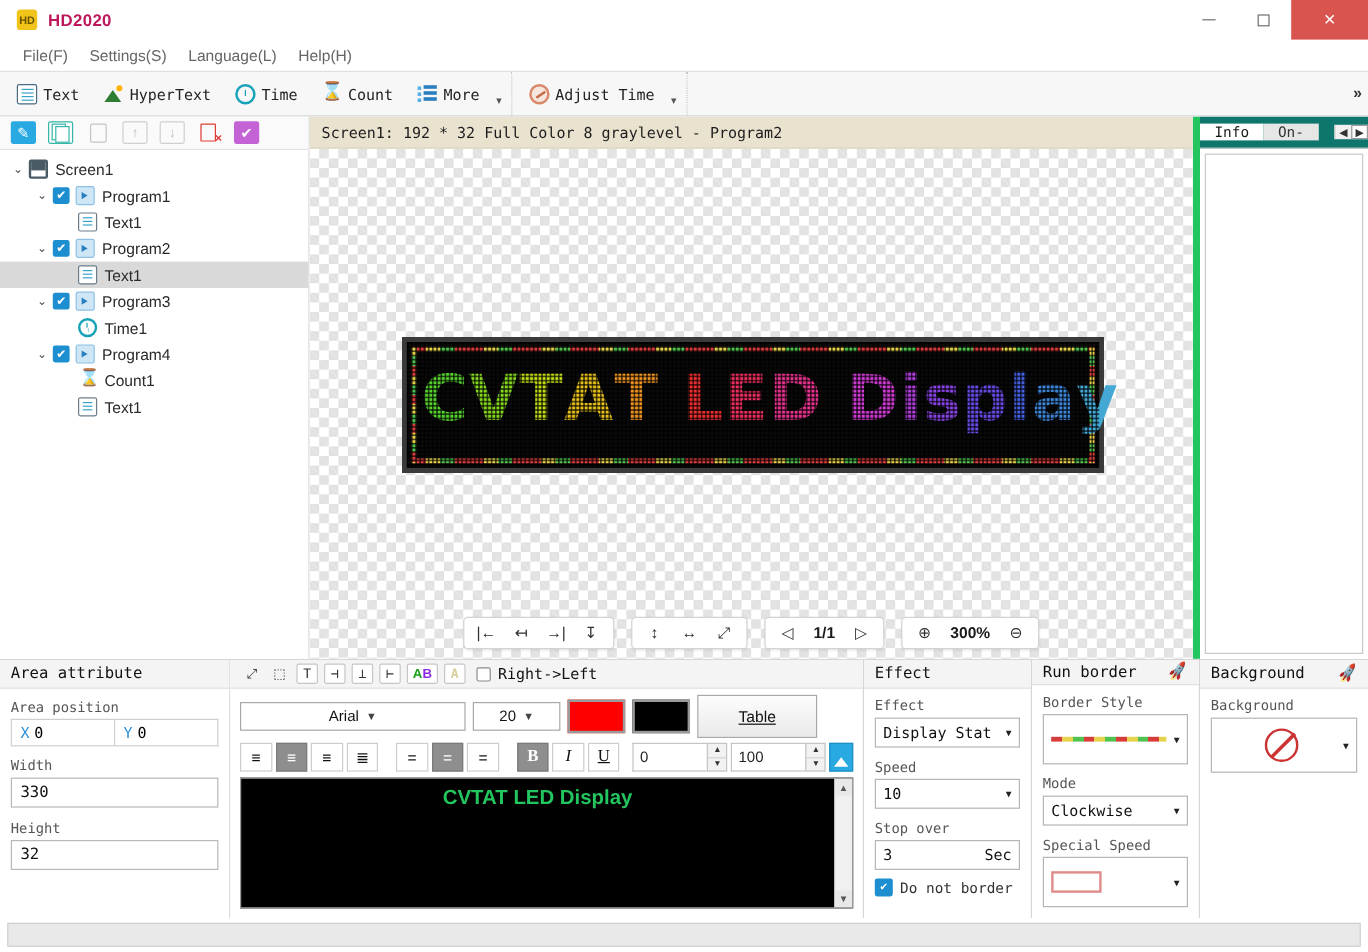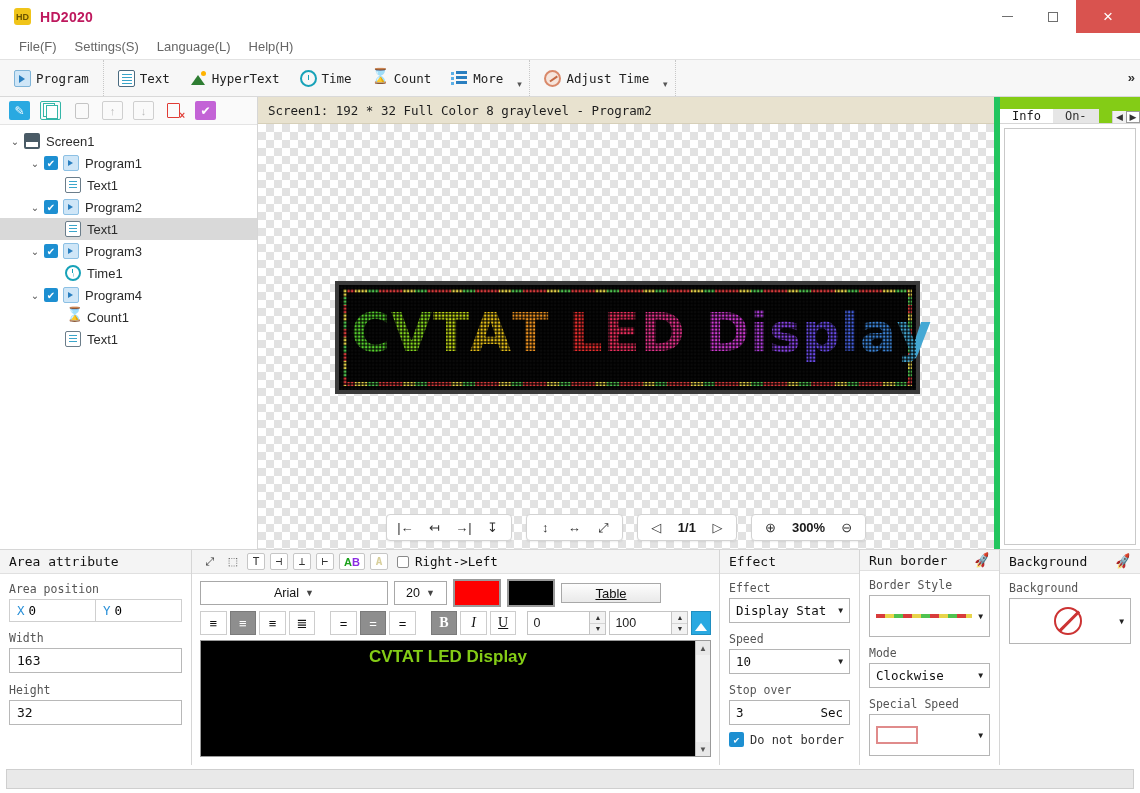--- a/index.html
+++ b/index.html
@@ -179,21 +179,21 @@
   }
   .ctgroup{ background:#fff; border:1px solid #d3d3d3; border-radius:4px; height:27px;
             display:flex; align-items:center; padding:0 4px; pointer-events:auto;
             box-shadow:0 1px 2px rgba(0,0,0,.07);}
   .ctbtn{ width:29px;height:25px;display:flex;align-items:center;justify-content:center;
           font-size:13px;color:#303030; }
   .ctlabel{ font-size:13px;font-weight:bold;color:#1a1a1a;padding:0 7px; }
 
   
   #info-panel{ width:140px; display:flex; flex-direction:column; background:#fff; }
-  #info-tabs{ height:27px; display:flex; align-items:flex-end; background:#84cc16;
+  #info-tabs{ height:27px; display:flex; align-items:center; background:#0f766e;
               border-bottom:1px solid #d6d6d6; }
   .itab{ flex:0 0 auto; padding:0 12px; display:flex;align-items:center;justify-content:center;
          font-family:"DejaVu Sans Mono", monospace; font-size:12px; color:#1a1a1a; background:#fff;}
   .itab.inactive{ background:#e6e6e6; color:#333; }
   .itab-arrows{ margin-left:auto; display:flex; }
   .iarrow{ width:14px;display:flex;align-items:center;justify-content:center;font-size:9px;
            background:#f0f0f0;border-left:1px solid #d0d0d0;color:#333;}
   .iarrow.right{ background:#fff; border:1px solid #9a9a9a; }
   #info-body{ flex:1; margin:4px; border:1px solid #c9c9c9; background:#fff; }
 
@@ -228,42 +228,42 @@
   .tb-ab i{ font-style:normal; }
   .chkbox{ width:12px;height:12px;border:1px solid #8a8a8a;border-radius:2px;background:#fff;
            display:inline-block;margin-right:6px;vertical-align:-2px;}
   .rl-label{ font-family:"DejaVu Sans Mono",monospace;font-size:12.5px;color:#111; }
 
   #te-toolbar2{ padding:5px 8px 4px 8px; display:flex; gap:6px; align-items:center; }
   .sel{ height:24px;border:1px solid #a8a8a8;background:#fff;display:flex;align-items:center;
         padding:0 6px;font-size:12.5px;color:#111;justify-content:center;}
   .sel .cv{ color:#444;font-size:9px;margin-left:6px; }
   .swatch{ width:48px;height:28px;border:2px solid #9a9a9a; }
-  .tablebtn{ height:20px;min-width:100px;border:1px solid #a8a8a8;
+  .tablebtn{ height:36px;min-width:100px;border:1px solid #a8a8a8;
              background:linear-gradient(#fdfdfd,#e9e9e9);display:flex;align-items:center;
              justify-content:center;font-size:13px;color:#111;text-decoration:underline;}
   #te-toolbar3{ padding:0 8px 5px 8px; display:flex; gap:3px; align-items:center; }
   .tbtn{ width:27px;height:24px;border:1px solid #cdcdcd;background:#fff;display:flex;
          align-items:center;justify-content:center;font-size:13px;color:#111;}
   .tbtn.on{ background:#8e8e8e;color:#fff;border-color:#7b7b7b; }
   .tbtn b,.tbtn i,.tbtn u{ font-family:"Liberation Serif",serif; font-size:14px; }
   .spin{ display:flex; height:24px; }
   .spin .val{ width:62px;border:1px solid #c4c4c4;border-right:none;background:#fff;
               display:flex;align-items:center;padding-left:5px;font-size:12.5px;color:#222;}
   .spin .arrows{ width:17px;border:1px solid #c4c4c4;display:flex;flex-direction:column;
                  background:#f2f2f2;}
   .spin .arrows div{ flex:1;display:flex;align-items:center;justify-content:center;font-size:7px;color:#333;}
   .spin .arrows div:first-child{ border-bottom:1px solid #d4d4d4; }
   .imgbtn{ width:20px;height:24px;background:#29a9e1;border:1px solid #1f8ec0;position:relative;}
   .imgbtn:after{content:"";position:absolute;left:3px;bottom:3px;border-left:6px solid transparent;
      border-right:6px solid transparent;border-bottom:8px solid #fff;}
 
   #te-preview{ flex:1; margin:0 8px 8px 8px; background:#000; position:relative;
                border:1px solid #9a9a9a; display:flex; }
-  #te-preview-text{ flex:1; text-align:center; padding-top:6px; color:#84cc16;
+  #te-preview-text{ flex:1; text-align:center; padding-top:6px; color:#22c55e;
                     font-family:"Liberation Sans",sans-serif; font-weight:bold; font-size:17px; }
   #te-scroll{ width:15px; background:#f0f0f0; border-left:1px solid #c0c0c0;
               display:flex; flex-direction:column; justify-content:space-between; }
   .sbtn{ height:14px;display:flex;align-items:center;justify-content:center;font-size:8px;color:#555;
          background:#e8e8e8;}
 
   
   #effect-panel{ width:140px; }
   #runborder-panel{ width:140px; }
   #bg-panel{ width:140px; border-right:none; }
@@ -313,26 +313,20 @@
 <div id="menubar">
   <div class="menu-item">File(F)</div>
   <div class="menu-item">Settings(S)</div>
   <div class="menu-item">Language(L)</div>
   <div class="menu-item">Help(H)</div>
 </div>
 
 <div id="ribbon">
   <div class="rb-group">
     <div class="rb-btn">
-      <span class="rb-ico ico-program"></span>
-      <span>Program</span>
-    </div>
-  </div>
-  <div class="rb-group">
-    <div class="rb-btn">
       <span class="rb-ico ico-text"></span>
       <span>Text</span>
     </div>
     <div class="rb-btn">
       <span class="rb-ico ico-hyper"></span>
       <span>HyperText</span>
     </div>
     <div class="rb-btn">
       <span class="rb-ico ico-time"></span>
       <span>Time</span>
@@ -487,21 +481,21 @@
         <div class="acell">
           <span class="axy">X</span>
           <span>0</span>
         </div>
         <div class="acell">
           <span class="axy">Y</span>
           <span>0</span>
         </div>
       </div>
       <div class="alabel">Width</div>
-      <div class="afield">163</div>
+      <div class="afield">330</div>
       <div class="alabel">Height</div>
       <div class="afield">32</div>
     </div>
   </div>
 
   <div class="bpanel" id="text-panel">
     <div id="te-toolbar1">
       <div class="tb-sq">⤢</div>
       <div class="tb-sq">⬚</div>
       <div class="tb-sq tb-box">T</div>
@@ -517,21 +511,21 @@
         <span class="chkbox"></span>
         <span class="rl-label">Right-&gt;Left</span>
       </div>
     </div>
 
     <div id="te-toolbar2">
       <div class="sel" style="width:188px">
         <span>Arial</span>
         <span class="cv">▼</span>
       </div>
-      <div class="sel" style="width:53px">
+      <div class="sel" style="width:73px">
         <span>20</span>
         <span class="cv">▼</span>
       </div>
       <div class="swatch" style="background:#ff0000"></div>
       <div class="swatch" style="background:#000000"></div>
       <div class="tablebtn">Table</div>
     </div>
 
     <div id="te-toolbar3">
       <div class="tbtn">≡</div>

